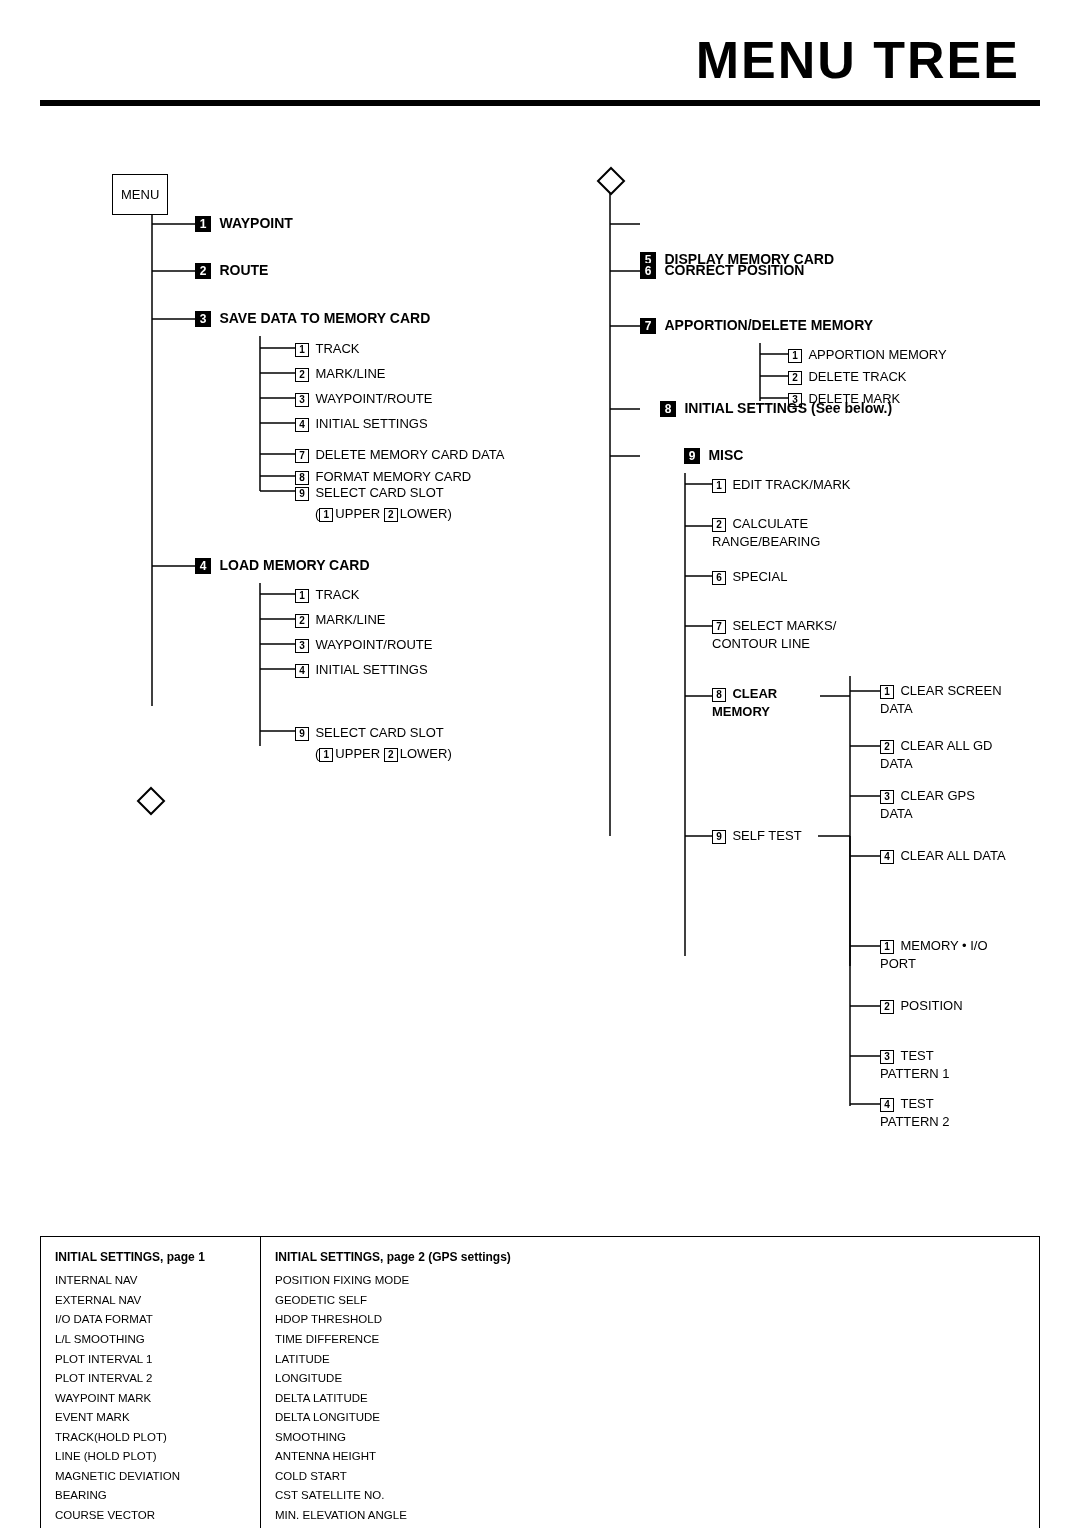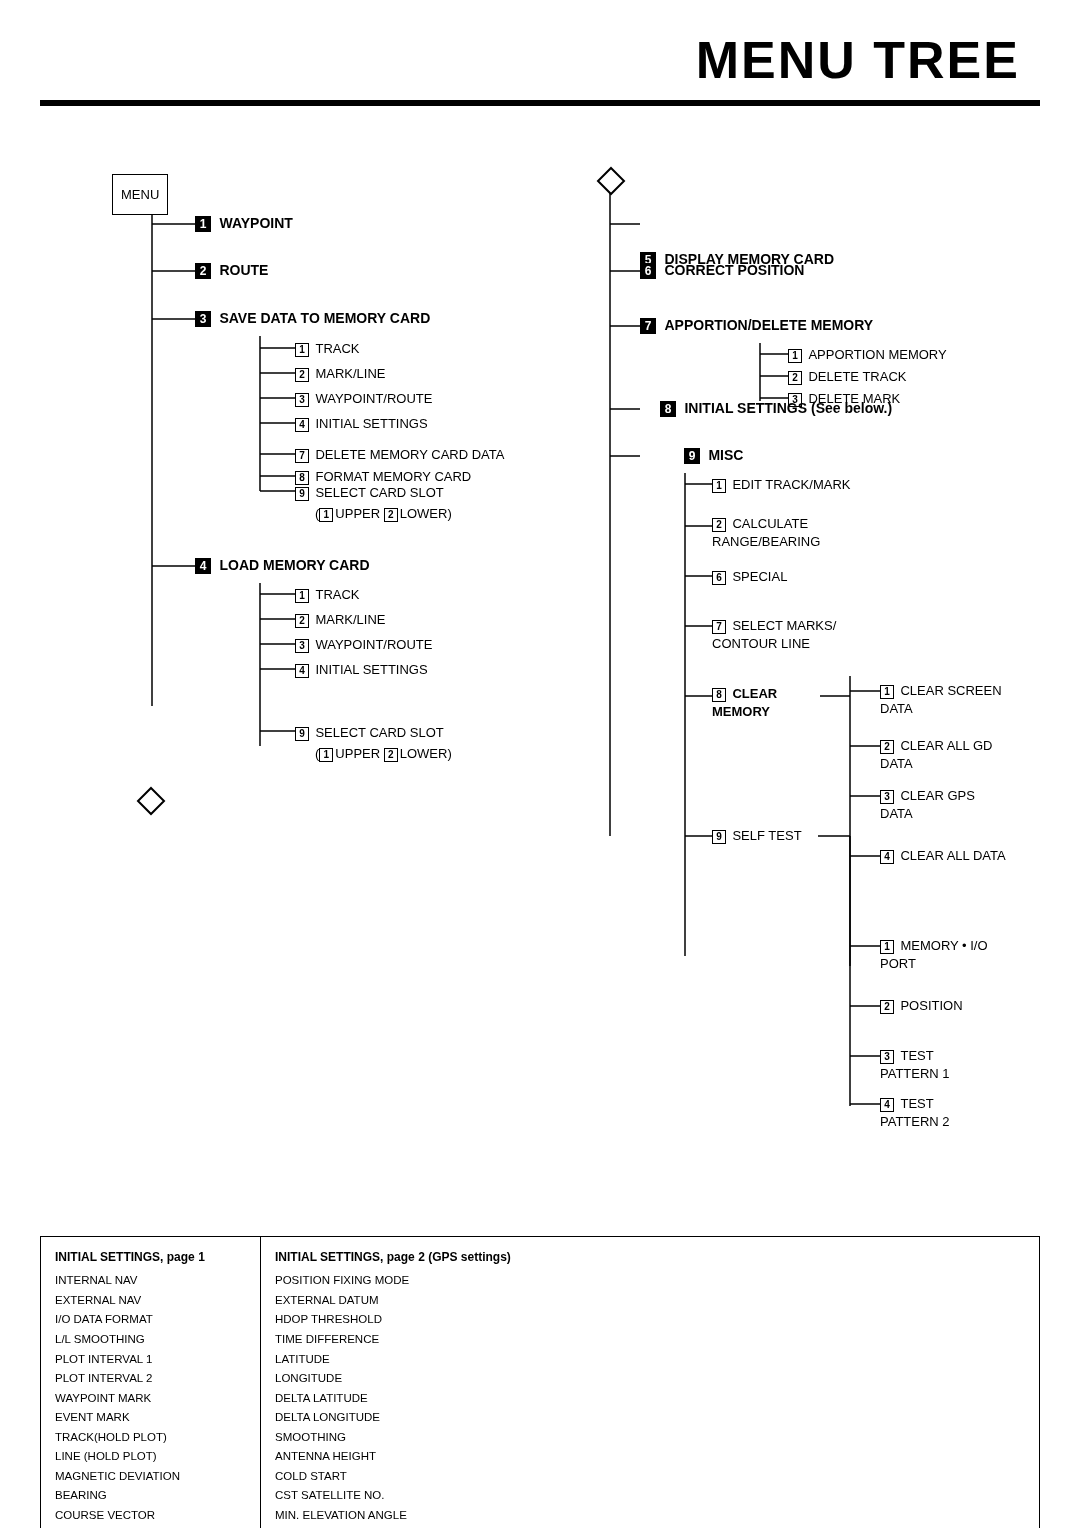--- a/index.html
+++ b/index.html
@@ -430,21 +430,21 @@
         <div>BEARING</div>
         <div>COURSE VECTOR</div>
         <div>MARK SIZE</div>
 
       </div>
     </div>
     <div class="bottom-col">
       <div class="bottom-col-title">INITIAL SETTINGS, page 2 (GPS settings)</div>
       <div>
         <div>POSITION FIXING MODE</div>
-        <div>EXTERNAL DATUM</div>
+        <div>GEODETIC SELF</div>
         <div>HDOP THRESHOLD</div>
         <div>TIME DIFFERENCE</div>
         <div>LATITUDE</div>
         <div>LONGITUDE</div>
         <div>DELTA LATITUDE</div>
         <div>DELTA LONGITUDE</div>
         <div>SMOOTHING</div>
         <div>ANTENNA HEIGHT</div>
         <div>COLD START</div>
         <div>CST SATELLITE NO.</div>

